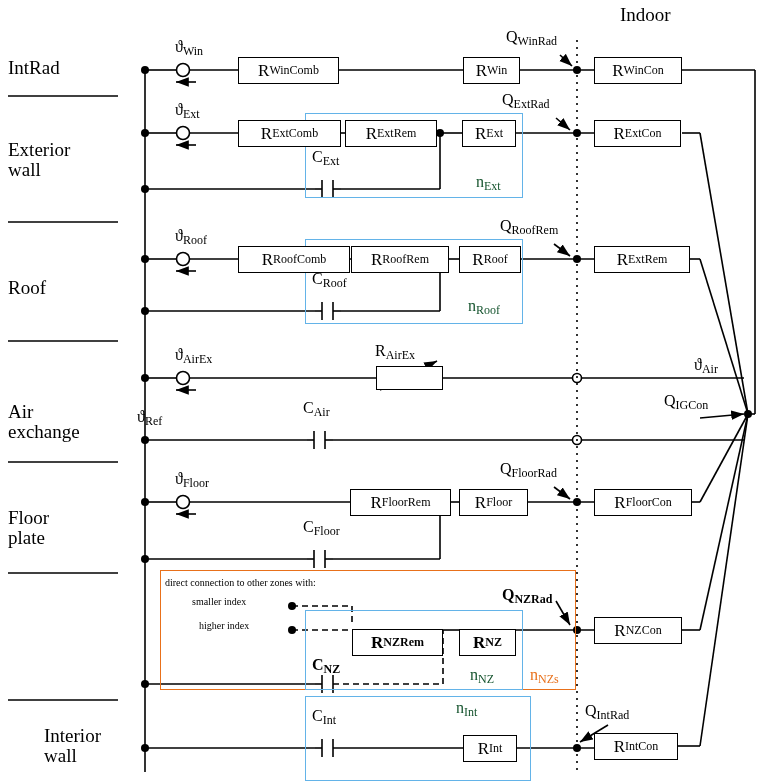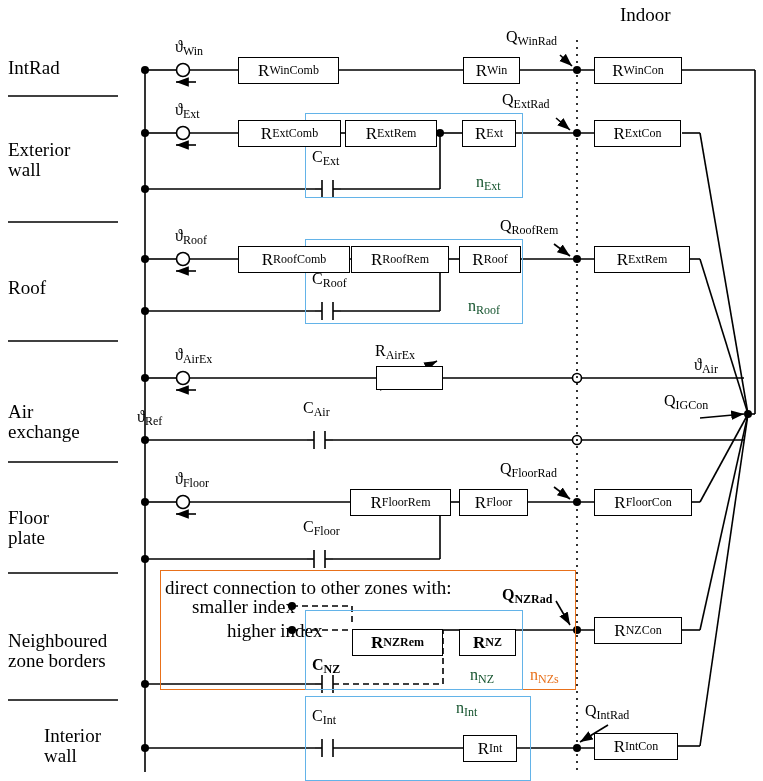--- a/index.html
+++ b/index.html
@@ -23,21 +23,21 @@
     font-size:17px;
     box-sizing:border-box;
   }
   .sub{font-size:12px;vertical-align:-0.28em;}
   .node-lbl{position:absolute;font-size:16px;white-space:nowrap;}
   .blue{color:#14532d;}
   .orange{color:#e8701a;}
   .bluebox{position:absolute;border:1.7px solid #63b3e8;box-sizing:border-box;background:transparent;}
   .orangebox{position:absolute;border:1.7px solid #e8701a;box-sizing:border-box;background:transparent;}
   .bold{font-weight:bold;margin-top:12px;}
-  .txt-sm{font-size:19px;text-align:right;}
+  .txt-sm{font-size:10px;text-align:right;}
   .title-top{position:absolute;font-size:19px;}
 </style>
 </head>
 <body>
 
 <div id="stage">
 
   <svg id="wires" viewBox="0 0 763 781">
     <defs>
       <marker id="arrowS" markerWidth="9" markerHeight="9" refX="8" refY="3" orient="auto">
@@ -203,21 +203,20 @@
     <circle cx="292" cy="630" r="4" fill="#000"></circle>
   </svg>
 
   <div class="title-top" style="left:620px;top:4px;">Indoor</div>
 
   <div class="lbl rowlabel" style="left:8px;top:58px;">IntRad</div>
   <div class="lbl rowlabel" style="left:8px;top:140px;">Exterior<br>wall</div>
   <div class="lbl rowlabel" style="left:8px;top:278px;">Roof</div>
   <div class="lbl rowlabel" style="left:8px;top:402px;">Air<br>exchange</div>
   <div class="lbl rowlabel" style="left:8px;top:508px;">Floor<br>plate</div>
-  <div class="lbl rowlabel" style="left:8px;top:631px;">Neighboured<br>zone borders</div>
   <div class="lbl rowlabel" style="left:8px;top:726px;margin-left:36px;">Interior<br>wall</div>
 
   <div class="bluebox" style="left:305px;top:113px;width:218px;height:85px;"></div>
   <div class="bluebox" style="left:305px;top:239px;width:218px;height:85px;"></div>
   <div class="orangebox" style="left:160px;top:570px;width:416px;height:120px;"></div>
   <div class="bluebox" style="left:305px;top:610px;width:218px;height:80px;"></div>
   <div class="bluebox" style="left:305px;top:696px;width:226px;height:85px;"></div>
 
   <div class="box" style="left:238px;top:57px;width:101px;height:27px;">R<span class="sub">WinComb</span></div>
   <div class="box" style="left:463px;top:57px;width:57px;height:27px;">R<span class="sub">Win</span></div>
@@ -270,17 +269,17 @@
   <div class="node-lbl" style="left:585px;top:702px;">Q<span class="sub">IntRad</span></div>
 
   <div class="node-lbl blue" style="left:476px;top:173px;">n<span class="sub">Ext</span></div>
   <div class="node-lbl blue" style="left:468px;top:297px;">n<span class="sub">Roof</span></div>
   <div class="node-lbl blue" style="left:470px;top:666px;">n<span class="sub">NZ</span></div>
   <div class="node-lbl orange" style="left:530px;top:666px;">n<span class="sub">NZs</span></div>
   <div class="node-lbl blue" style="left:456px;top:699px;">n<span class="sub">Int</span></div>
 
   <div class="lbl txt-sm" style="left:165px;top:578px;">direct connection to other zones with:</div>
   <div class="lbl txt-sm" style="left:192px;top:597px;">smaller index</div>
-  <div class="lbl txt-sm" style="left:199px;top:621px;margin-left:28px;">higher index</div>
+  <div class="lbl txt-sm" style="left:199px;top:621px;">higher index</div>
 
   <div class="node-lbl" style="left:375px;top:342px;">R<span class="sub">AirEx</span></div>
 
 </div>
 
 </body></html>

